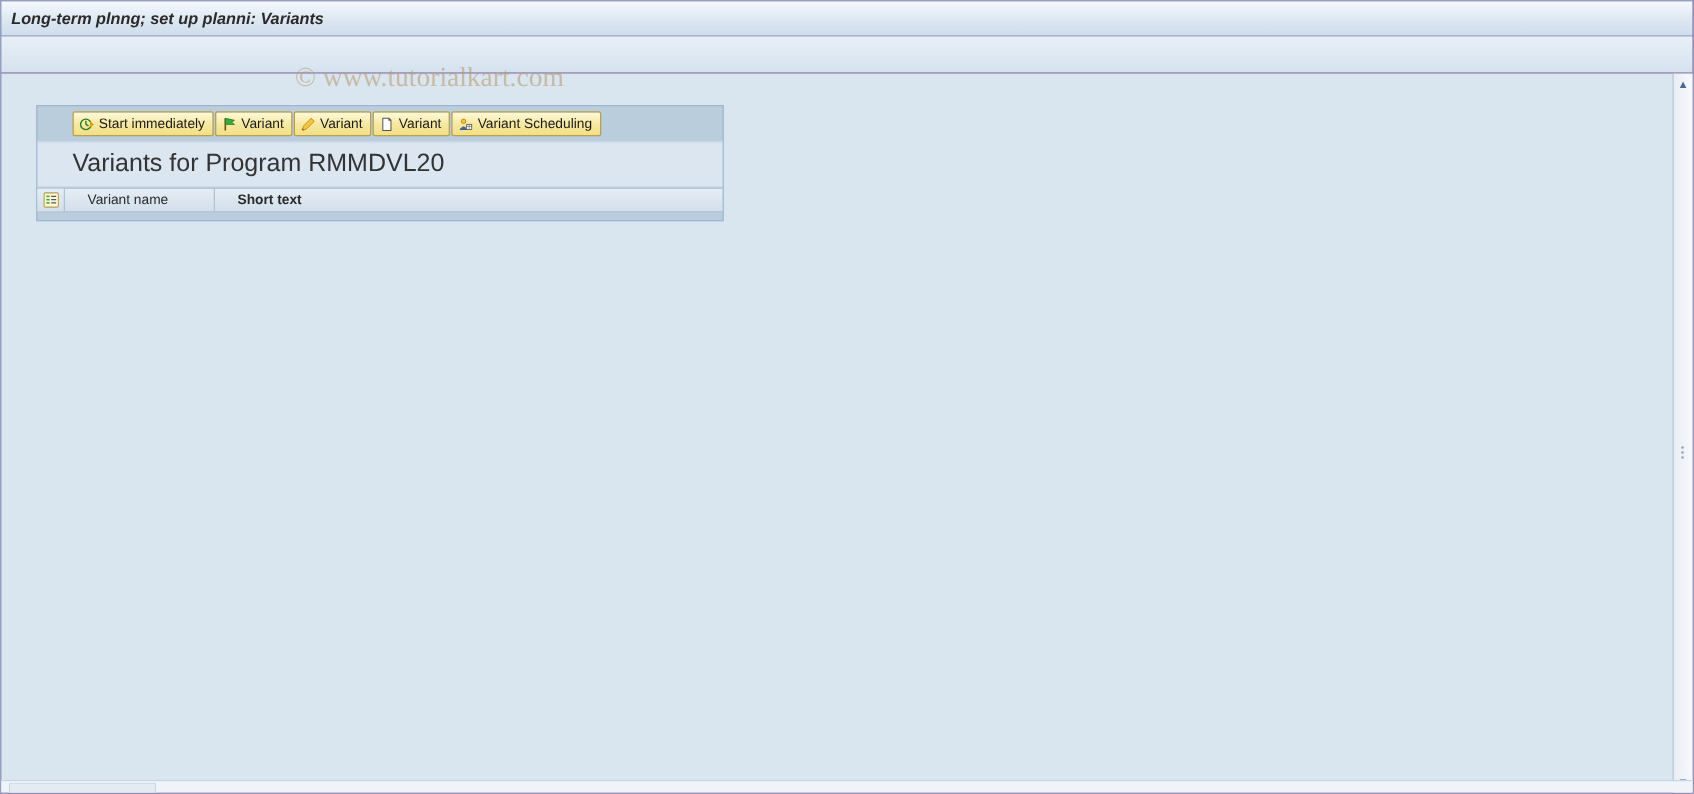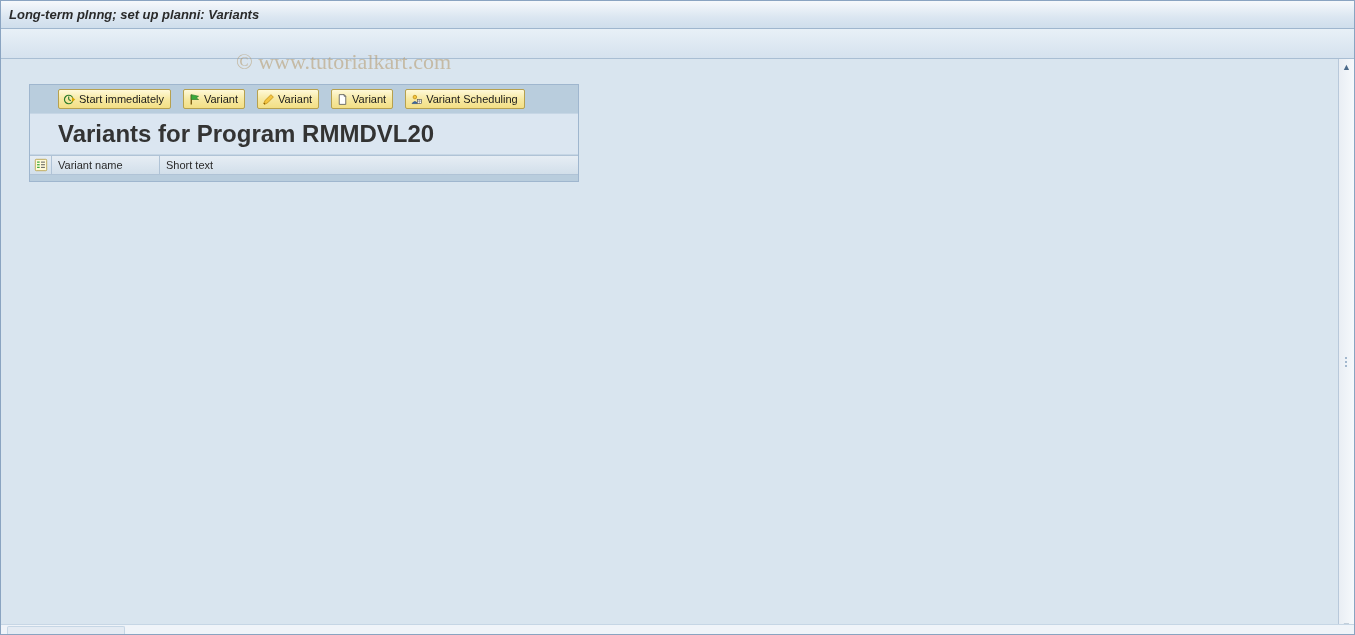--- a/index.html
+++ b/index.html
@@ -100,21 +100,21 @@
       left: 28px;
       top: 25px;
       width: 550px;
       background: #b9cddd;
       border: 1px solid #9fb6ce;
       padding: 0 0 6px 0;
     }
     
     .btn-row {
       display: flex;
-      gap: 12px;
+      gap: 1px;
       padding: 4px 28px 4px 28px;
     }
     .sap-btn {
       display: inline-flex;
       align-items: center;
       height: 20px;
       padding: 0 6px 0 4px;
       background: linear-gradient(to bottom, #fff9d9 0%, #f7e9a3 50%, #f3df85 100%);
       border: 1px solid #b7a14e;
       border-radius: 2px;
@@ -124,38 +124,39 @@
       gap: 3px;
       white-space: nowrap;
     }
     .sap-btn svg {
       width: 13px;
       height: 13px;
       flex-shrink: 0;
     }
     
     .panel-heading {
-      font-size: 24px;
-      font-weight: bold;
+      font-size: 20px;
+      font-weight: normal;
       color: #333;
       padding: 6px 10px 6px 28px;
       background: #dbe6f1;
       border-top: 1px solid #c6d6e5;
       border-bottom: 1px solid #c6d6e5;
     }
     
     .col-header-row {
       display: flex;
       align-items: flex-start;
       height: 20px;
       background: linear-gradient(to bottom, #e6edf4, #d2dfea);
       border-top: 1px solid #b0c3d6;
       border-bottom: 1px solid #b0c3d6;
       font-size: 11px;
       color: #2a2a2a;
+      gap: 12px;
     }
     .col-icon-cell {
       width: 22px;
       height: 100%;
       display: flex;
       align-items: center;
       justify-content: center;
       border-right: 1px solid #b0c3d6;
       background: linear-gradient(to bottom, #e6edf4, #d2dfea);
     }
@@ -170,20 +171,21 @@
       height: 100%;
       display: flex;
       align-items: center;
     }
     .col-short-text {
       flex: 1;
       padding-left: 6px;
       height: 100%;
       display: flex;
       align-items: center;
+      font-weight: bold;
     }
     
     .list-body {
       height: 0; 
     }
     
     .bottom-strip {
       position: absolute;
       left: 0;
       right: 0;

